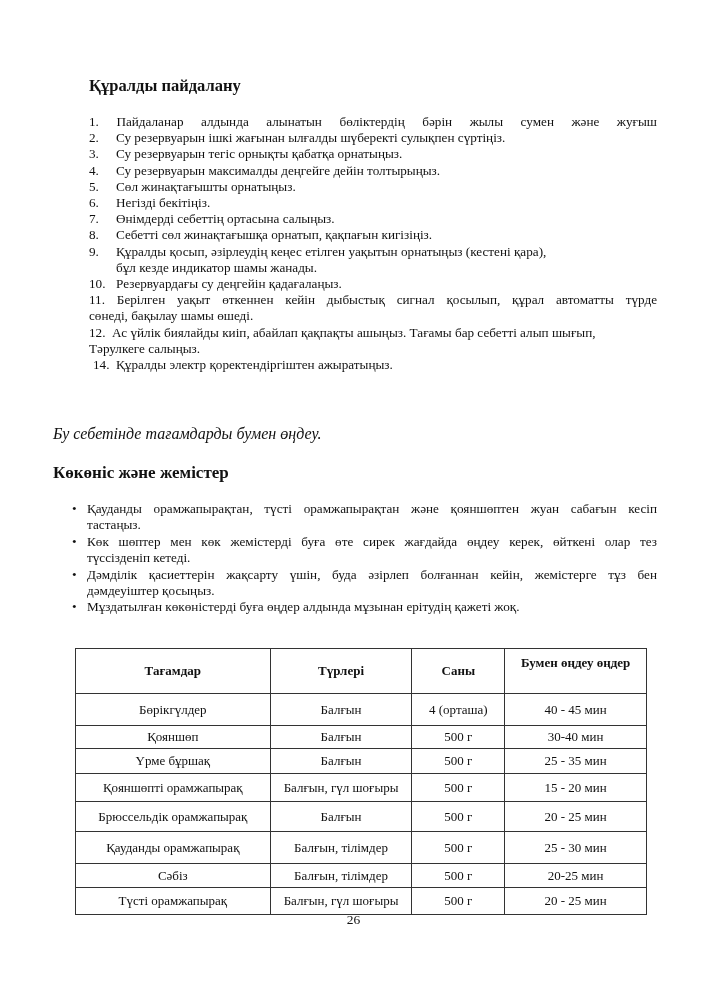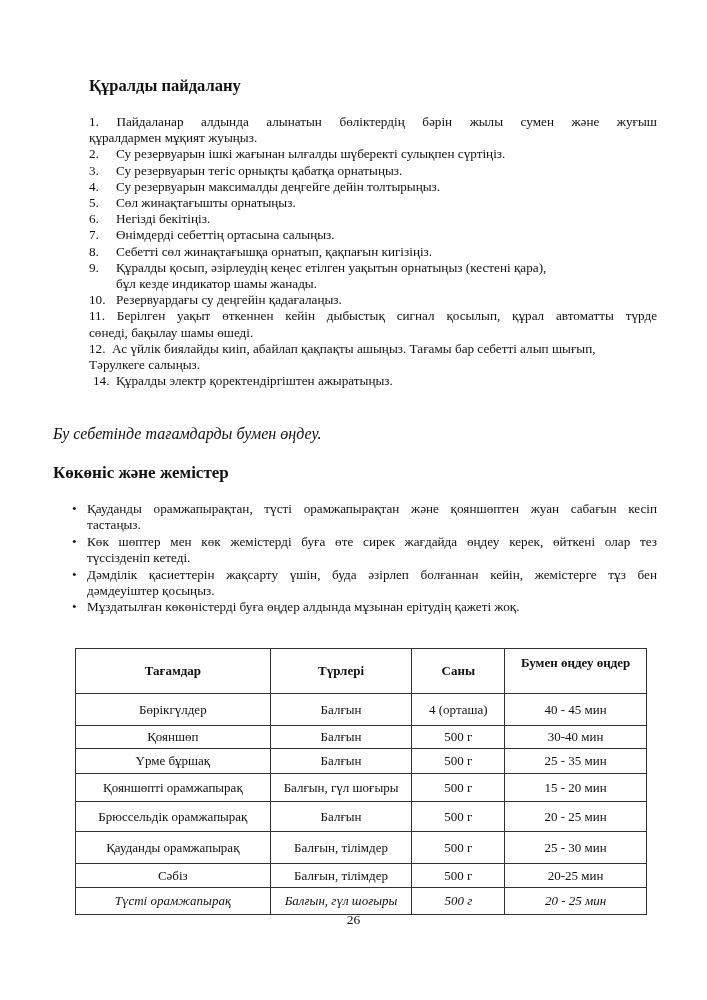--- a/index.html
+++ b/index.html
@@ -24,21 +24,20 @@
   table.t th { font-weight:bold; font-size:13px; }
   .page-num { left:0; width:707px; top:912px; text-align:center; font-size:13.5px; }
 </style>
 </head>
 <body>
 
 <div class="abs h1">Құралды пайдалану</div>
 
 <div class="abs para num-list">
   <div class="row justify"><span>1.</span> <span>Пайдаланар алдында алынатын бөліктердің бәрін жылы сумен және жуғыш</span></div>
-  <div class="row">құралдармен мұқият жуыңыз.</div>
   <div class="row"><span class="n">2.</span><span>Су резервуарын ішкі жағынан ылғалды шүберекті  сулықпен сүртіңіз.</span></div>
   <div class="row"><span class="n">3.</span><span>Су резервуарын тегіс орнықты қабатқа орнатыңыз.</span></div>
   <div class="row"><span class="n">4.</span><span>Су резервуарын максималды деңгейге дейін толтырыңыз.</span></div>
   <div class="row"><span class="n">5.</span><span>Сөл жинақтағышты орнатыңыз.</span></div>
   <div class="row"><span class="n">6.</span><span>Негізді бекітіңіз.</span></div>
   <div class="row"><span class="n">7.</span><span>Өнімдерді себеттің ортасына салыңыз.</span></div>
   <div class="row"><span class="n">8.</span><span>Себетті  сөл жинақтағышқа орнатып,  қақпағын кигізіңіз.</span></div>
   <div class="row"><span class="n">9.</span><span>Құралды қосып, әзірлеудің кеңес етілген уақытын  орнатыңыз (кестені қара),</span></div>
   <div class="row" style="padding-left:27px;">бұл кезде  индикатор шамы жанады.</div>
   <div class="row"><span class="n">10.</span><span>Резервуардағы су деңгейін қадағалаңыз.</span></div>
@@ -125,21 +124,21 @@
         <td>Балғын, тілімдер</td>
         <td>500 г</td>
         <td>25 - 30 мин</td>
       </tr>
       <tr style="height: 24px;">
         <td>Сәбіз</td>
         <td>Балғын, тілімдер</td>
         <td>500 г</td>
         <td>20-25 мин</td>
       </tr>
-      <tr style="height: 27px; font-style: italic;">
+      <tr style="height: 27px;">
         <td>Түсті орамжапырақ</td>
         <td>Балғын, гүл шоғыры</td>
         <td>500 г</td>
         <td>20 - 25 мин</td>
       </tr>
     </tbody>
 </table>
 
 <div class="abs page-num">26</div>
 

